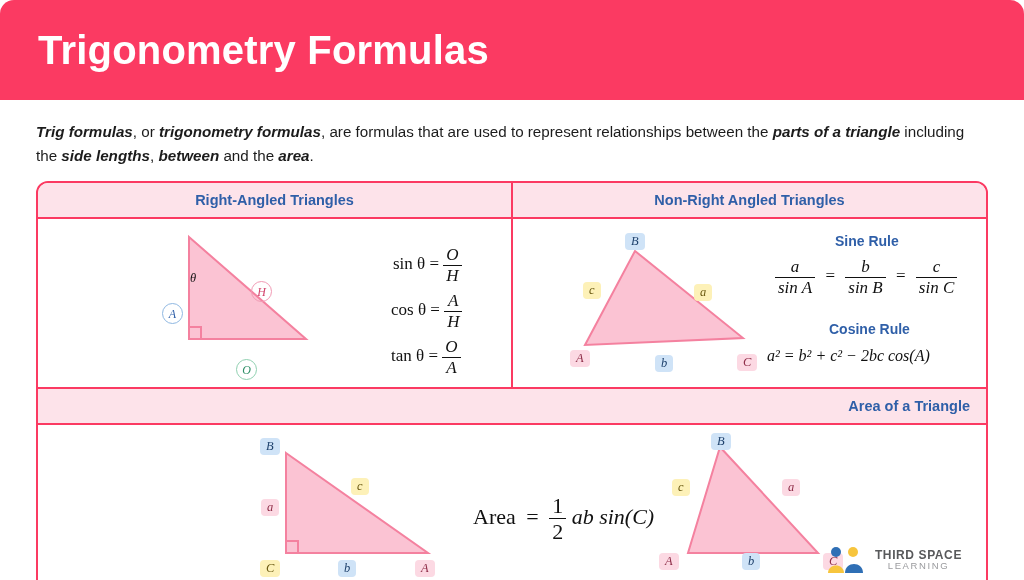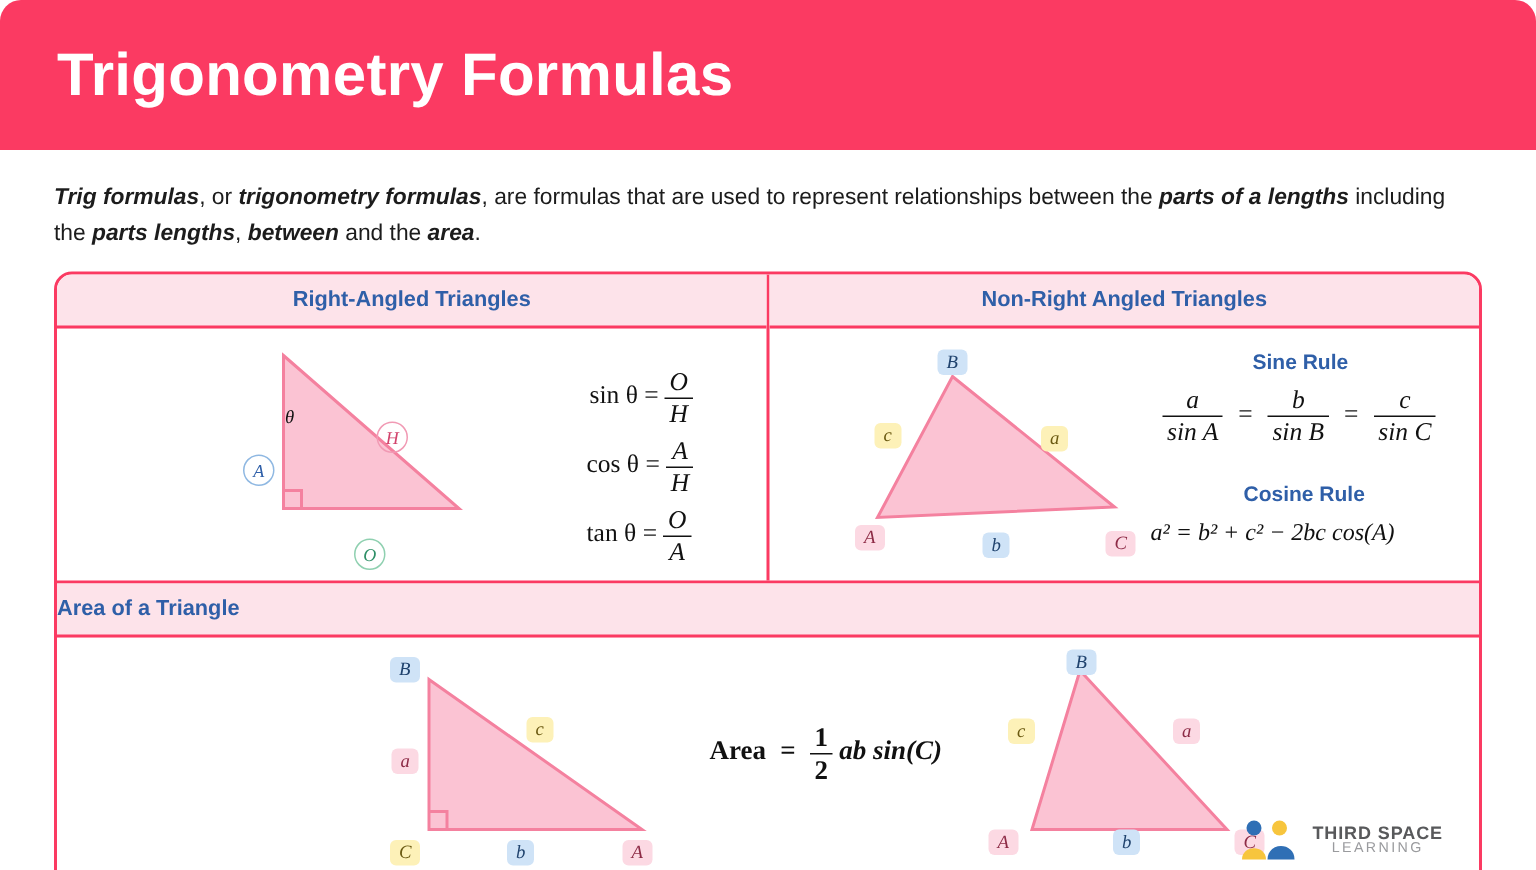--- a/index.html
+++ b/index.html
@@ -60,25 +60,25 @@
     background: #fde3ea;
     text-align: center;
     color: #2f5fa8;
     font-weight: bold;
     font-size: 14.5px;
     padding: 9px 0;
     border-bottom: 2px solid #fb3a62;
   }
   .band-head {
     background: #fde3ea;
-    text-align: left;
+    text-align: right;
     color: #2f5fa8;
     font-weight: bold;
     font-size: 14.5px;
-    padding: 9px 0;
+    padding: 9px 16px;
     border-bottom: 2px solid #fb3a62;
   }
   .col-body {
     position: relative;
     height: 168px;
   }
   .area-body {
     position: relative;
     height: 168px;
   }
@@ -167,21 +167,21 @@
 </head>
 <body>
 
 <div class="page">
 
   <div class="header">
     <div class="header-title">Trigonometry Formulas</div>
   </div>
 
   <div class="intro">
-    <b>Trig formulas</b><span>, or </span><b>trigonometry formulas</b><span>, are formulas that are used to represent relationships between the </span><b>parts of a lengths</b><span> including the </span><b>parts lengths</b><span>, </span><b>between</b><span> and the </span><b>area</b><span>.</span>
+    <b>Trig formulas</b><span>, or </span><b>trigonometry formulas</b><span>, are formulas that are used to represent relationships between the </span><b>parts of a triangle</b><span> including the </span><b>side lengths</b><span>, </span><b>between</b><span> and the </span><b>area</b><span>.</span>
   </div>
 
   <div class="panel">
 
     <div class="row-top">
 
       <div class="col left">
         <div class="col-head">Right-Angled Triangles</div>
         <div class="col-body">
 
@@ -273,21 +273,21 @@
           <polyline points="48,106 60,106 60,118" fill="none" stroke="#f4819f" stroke-width="2"></polyline>
         </svg>
 
         <div class="lbl lbl-blue" style="left:222px; top:13px;">B</div>
         <div class="lbl lbl-yellow" style="left:313px; top:53px;">c</div>
         <div class="lbl lbl-pink" style="left:223px; top:74px;">a</div>
         <div class="lbl lbl-yellow" style="left:222px; top:135px;">C</div>
         <div class="lbl lbl-blue" style="left:300px; top:135px;">b</div>
         <div class="lbl lbl-pink" style="left:377px; top:135px;">A</div>
 
-        <div class="formula-block" style="left:435px; top:56px; font-size:18px;font-weight:bold;">
+        <div class="formula-block" style="left:435px; top:68px; font-size:22px;">
           <span class="math">Area</span>
           <span class="math" style="padding:0 5px;">=</span>
           <span class="frac math">
             <span class="num">1</span>
             <span class="den">2</span>
           </span>
           <span class="math mi">ab sin(C)</span>
         </div>
 
         <svg class="tri-svg" style="left:620px; top:10px;" width="200" height="140">

